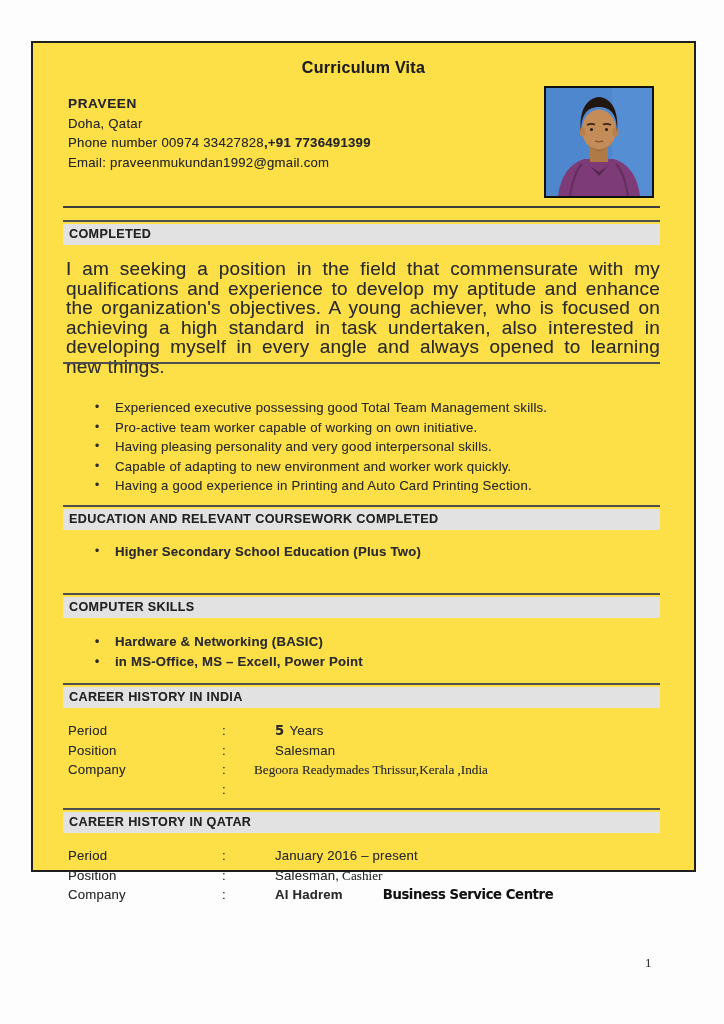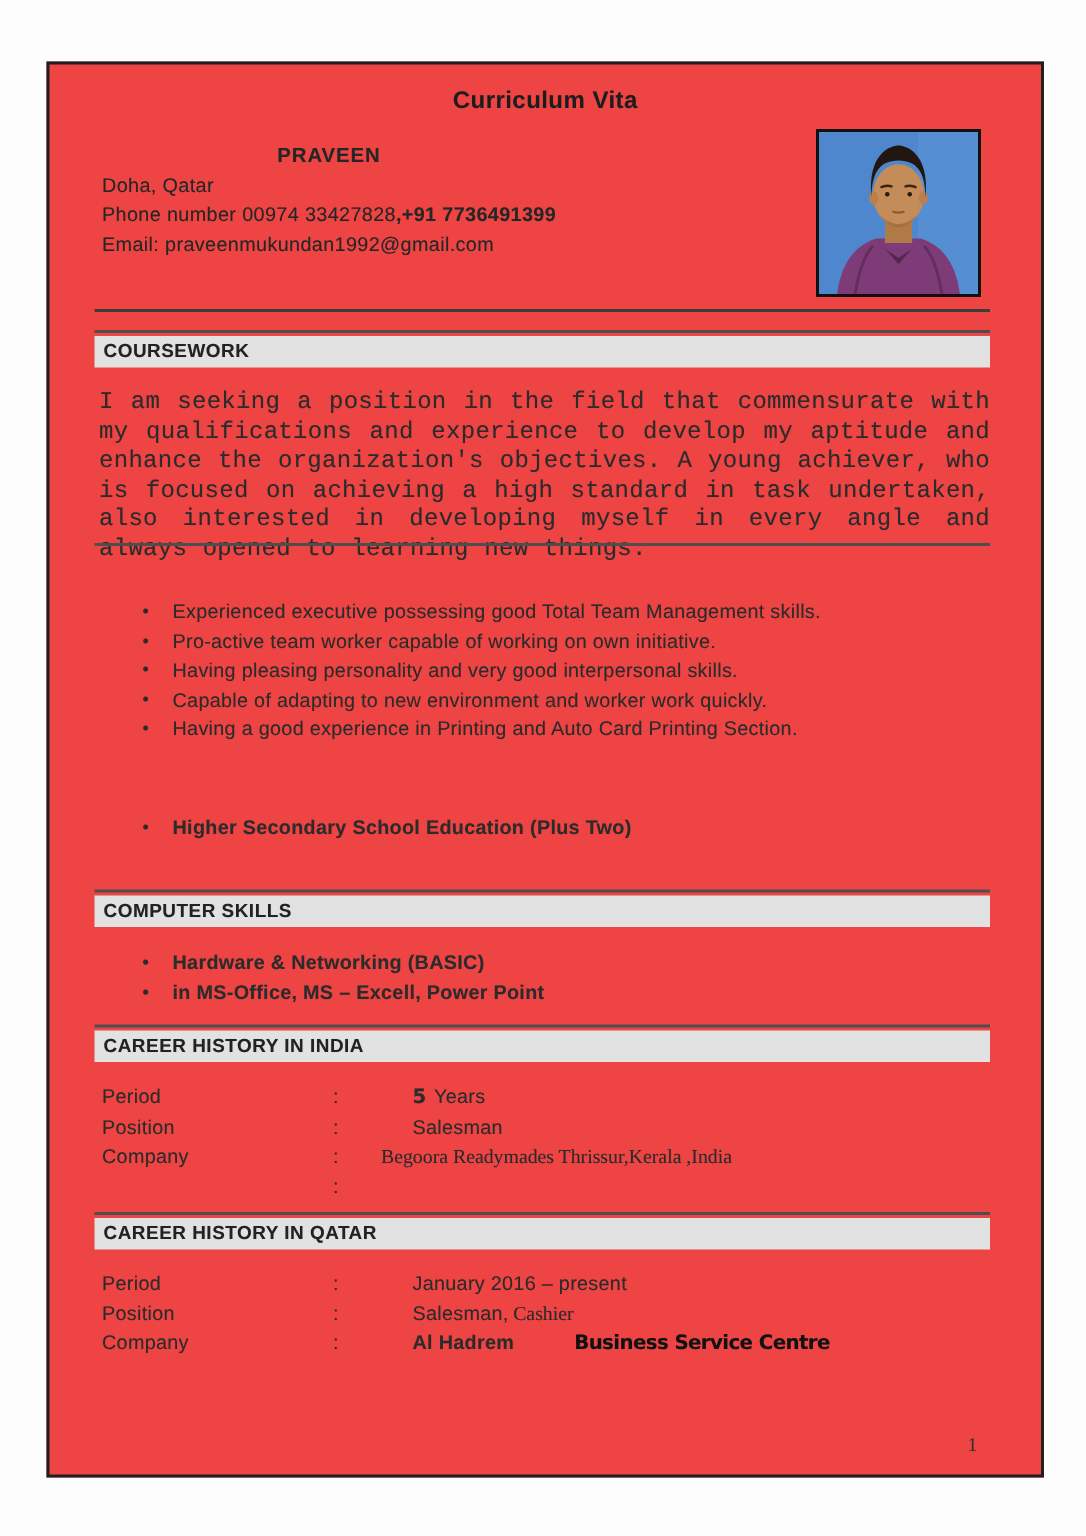--- a/index.html
+++ b/index.html
@@ -1,46 +1,46 @@
 <!DOCTYPE html>
 <html><head>
 <meta charset="utf-8">
 <style>
   * { margin:0; padding:0; box-sizing:border-box; }
   html,body { width:724px; height:1024px; background:#ffffff; overflow:hidden;
               font-family:"Liberation Sans", sans-serif; color:#262626; }
   .canvas { position:relative; width:724px; height:1024px; background:#fdfdfd; }
 
-  .page { position:absolute; left:31px; top:41px; width:665px; height:944px;
-          background:#ef4444; border:2px solid #1f1f1f;
+  .page { position:absolute; left:31px; top:41px; width:665px; height:831px;
+          background:#fde047; border:2px solid #1f1f1f;
           text-shadow:0 0 .5px rgba(50,50,50,.35);padding-left:40px; }
 
   .doc-title { position:absolute; top:16px; left:0; width:100%; text-align:center;
                font-size:16px; font-weight:bold; letter-spacing:.3px; color:#1d1d1d; }
 
   .header-info { position:absolute; left:35px; top:51px; font-size:13.2px;
                  line-height:19.6px; letter-spacing:.25px; }
-  .header-info .name { font-weight:bold; font-size:13.6px; letter-spacing:.6px;text-align:center; }
+  .header-info .name { font-weight:bold; font-size:13.6px; letter-spacing:.6px; }
   .b { font-weight:bold; }
 
   .photo-frame { position:absolute; left:511px; top:43px; width:110px; height:112px;
                  border:2px solid #101010; background:#4f87cf; overflow:hidden; }
   .photo-frame svg { display:block; }
 
   .hr-rule { position:absolute; left:30px; width:597px; height:2px; background:#3c3c3c; }
 
   .sec { position:absolute; left:30px; width:597px; }
   .sec-line { height:2px; background:#4e4e4e; }
   .sec-bar { margin-top:2px; height:21px; background:#e2e2e2; line-height:21px;
              padding-left:6px; font-size:12.6px; font-weight:bold; letter-spacing:.35px;
              color:#222; }
 
-  .para { position:absolute; left:33px; top:216px; width:594px; font-size:16px;
+  .para { position:absolute; left:33px; top:216px; width:594px; font-size:19px;
           line-height:19.6px; letter-spacing:.2px; word-spacing:.5px;
-          text-align:justify; color:#2b2b2b;font-family:Liberation Mono, monospace; }
+          text-align:justify; color:#2b2b2b; }
 
   ul.blist { position:absolute; left:30px; list-style:none; font-size:13.2px;
              line-height:19.6px; letter-spacing:.2px; color:#2b2b2b; width:597px; }
   ul.blist li { position:relative; padding-left:52px; }
   .blt { position:absolute; left:32px; top:0; font-size:12px; }
   ul.blist.boldlist li { font-weight:bold; }
 
   .edu-sub { padding-left:52px; }
 
   .rows { position:absolute; left:35px; width:592px; font-size:13.2px;
@@ -92,35 +92,39 @@
         <circle cx="60.5" cy="41.5" r="1.5" fill="#2a1a0e"></circle>
         <path d="M49 53 Q53 54.5 57 53" stroke="#8a5a32" stroke-width="1.4" fill="none"></path>
         <path d="M39 50 Q42 62 53 63.5 Q64 62 67 50 Q65 60 53 61.5 Q41 60 39 50 Z" fill="#8f5d35" opacity="0.55"></path>
       </svg>
     </div>
 
     <div class="hr-rule" style="top:163px"></div>
 
     <div class="sec" style="top:177px">
       <div class="sec-line"></div>
-      <div class="sec-bar">COURSEWORK</div>
+      <div class="sec-bar">COMPLETED</div>
     </div>
     <div class="para">I am seeking a position in the field that commensurate with my qualifications and experience to develop my aptitude and enhance the organization's objectives. A young achiever, who is focused on achieving a high standard in task undertaken, also interested in developing myself in every angle and always opened to learning new things.</div>
 
     <div class="sec" style="top:319px">
       <div class="sec-line"></div>
     </div>
     <ul class="blist" style="top:355px">
       <li><span class="blt">•</span><span>Experienced executive possessing good Total Team Management skills.</span></li>
       <li><span class="blt">•</span><span>Pro-active team worker capable of working on own initiative.</span></li>
       <li><span class="blt">•</span><span>Having pleasing personality and very good interpersonal skills.</span></li>
       <li><span class="blt">•</span><span>Capable of adapting to new environment and worker work quickly.</span></li>
       <li><span class="blt">•</span><span>Having a good experience in Printing and Auto Card Printing Section.</span></li>
     </ul>
 
+    <div class="sec" style="top:462px">
+      <div class="sec-line"></div>
+      <div class="sec-bar">EDUCATION AND RELEVANT COURSEWORK COMPLETED</div>
+    </div>
     <ul class="blist" style="top:499px">
       <li class="bolditem"><span class="blt">•</span><span class="b">Higher Secondary School Education (Plus Two)</span></li>
     </ul>
     <div class="rows" style="top:518px; left:30px;margin-top:32px;">
       <div class="edu-sub">Kerala, India</div>
     </div>
 
     <div class="sec" style="top:550px">
       <div class="sec-line"></div>
       <div class="sec-bar">COMPUTER SKILLS</div>

